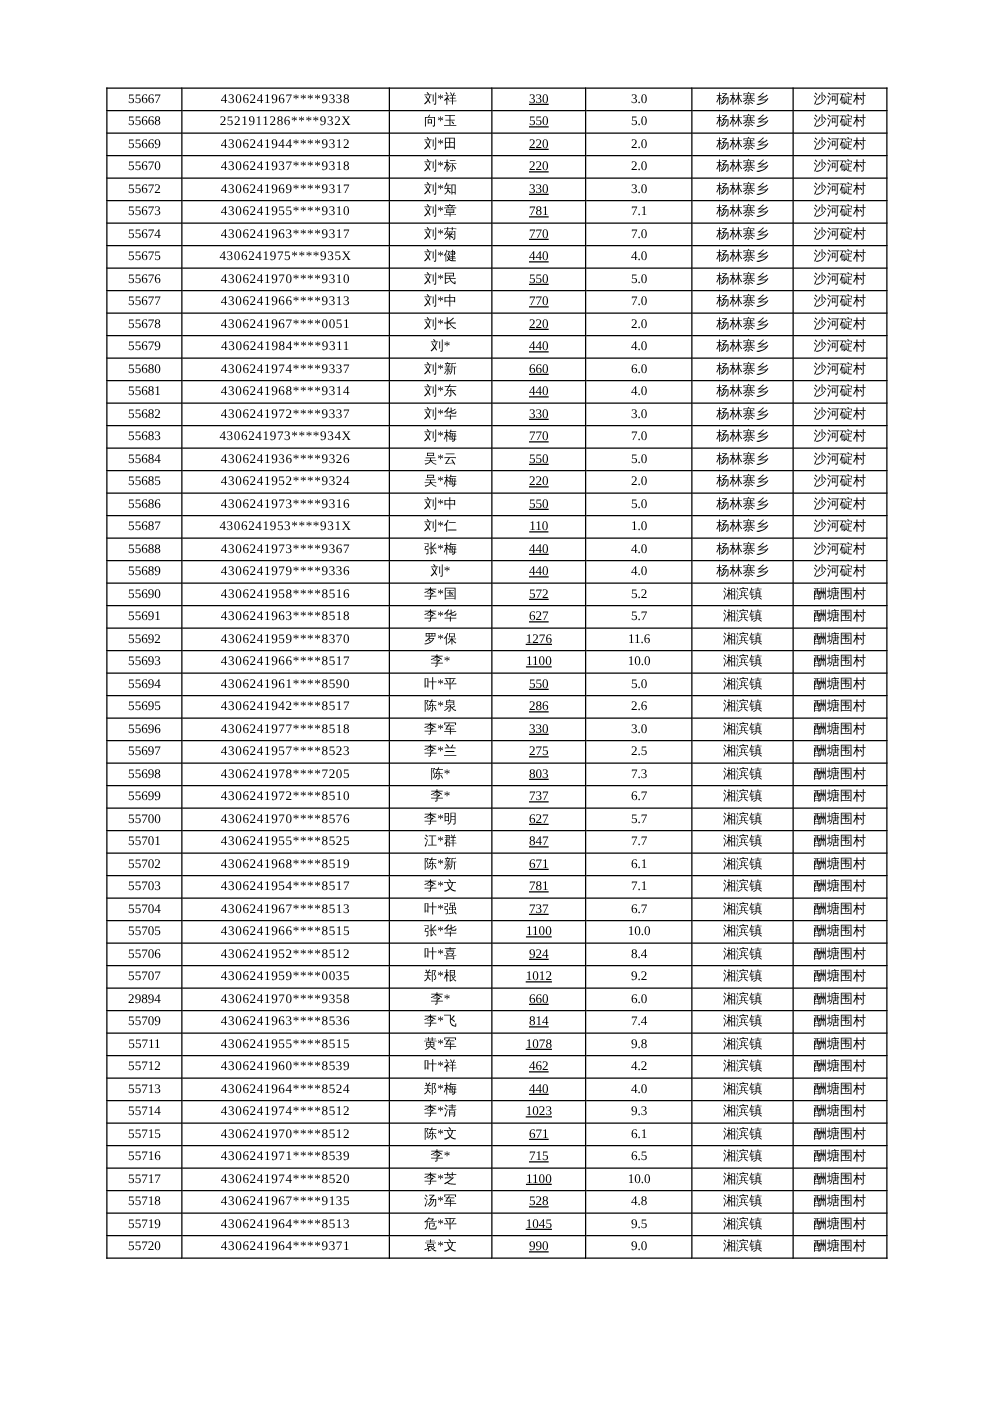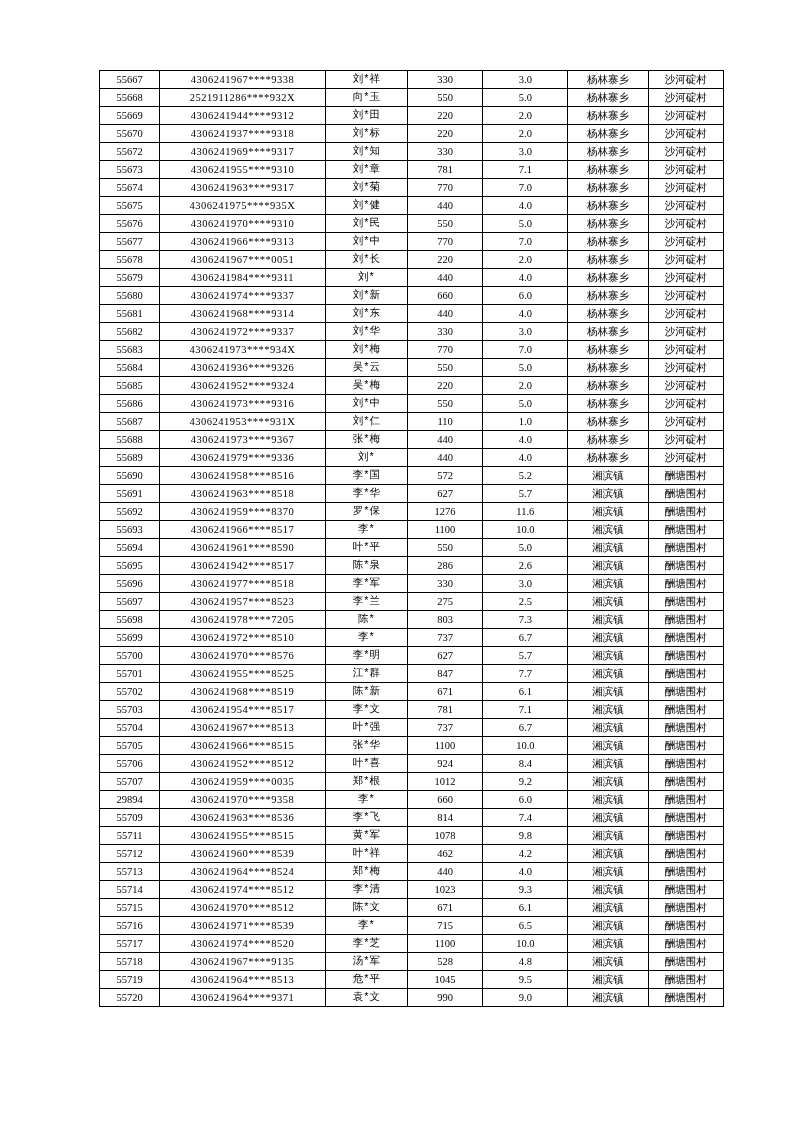--- a/index.html
+++ b/index.html
@@ -11,40 +11,40 @@
     position: relative;
     width: 794px;
     height: 1122px;
     background: #ffffff;
     overflow: hidden;
     font-family: "Liberation Serif", "DejaVu Serif", serif;
     color: #000000;
   }
   table.records {
     position: absolute;
-    left: 99px;
+    left: 85px;
     top: 70px;
     border-collapse: collapse;
     table-layout: fixed;
     width: 625px;
   }
   table.records td {
     border: 1px solid #000000;
     font-size: 10.5px;
     line-height: 17px;
     height: 17px;
     padding: 0 2px;
     text-align: center;
     white-space: nowrap;
     overflow: hidden;
   }
   .col-0 { width: 60px; }
   .col-1 { width: 165px; letter-spacing: 0.5px; }
-  .col-2 { width: 82px; font-family: Liberation Mono, monospace; }
-  .col-3 { width: 75px; }
+  .col-2 { width: 82px; }
+  .col-3 { width: 75px; text-decoration: underline; }
   .col-4 { width: 85px; }
   .col-5 { width: 80px; }
   .col-6 { width: 75px; }
 </style>
 </head>
 <body>
 
 <div class="page">
   <table class="records">
     <colgroup>

